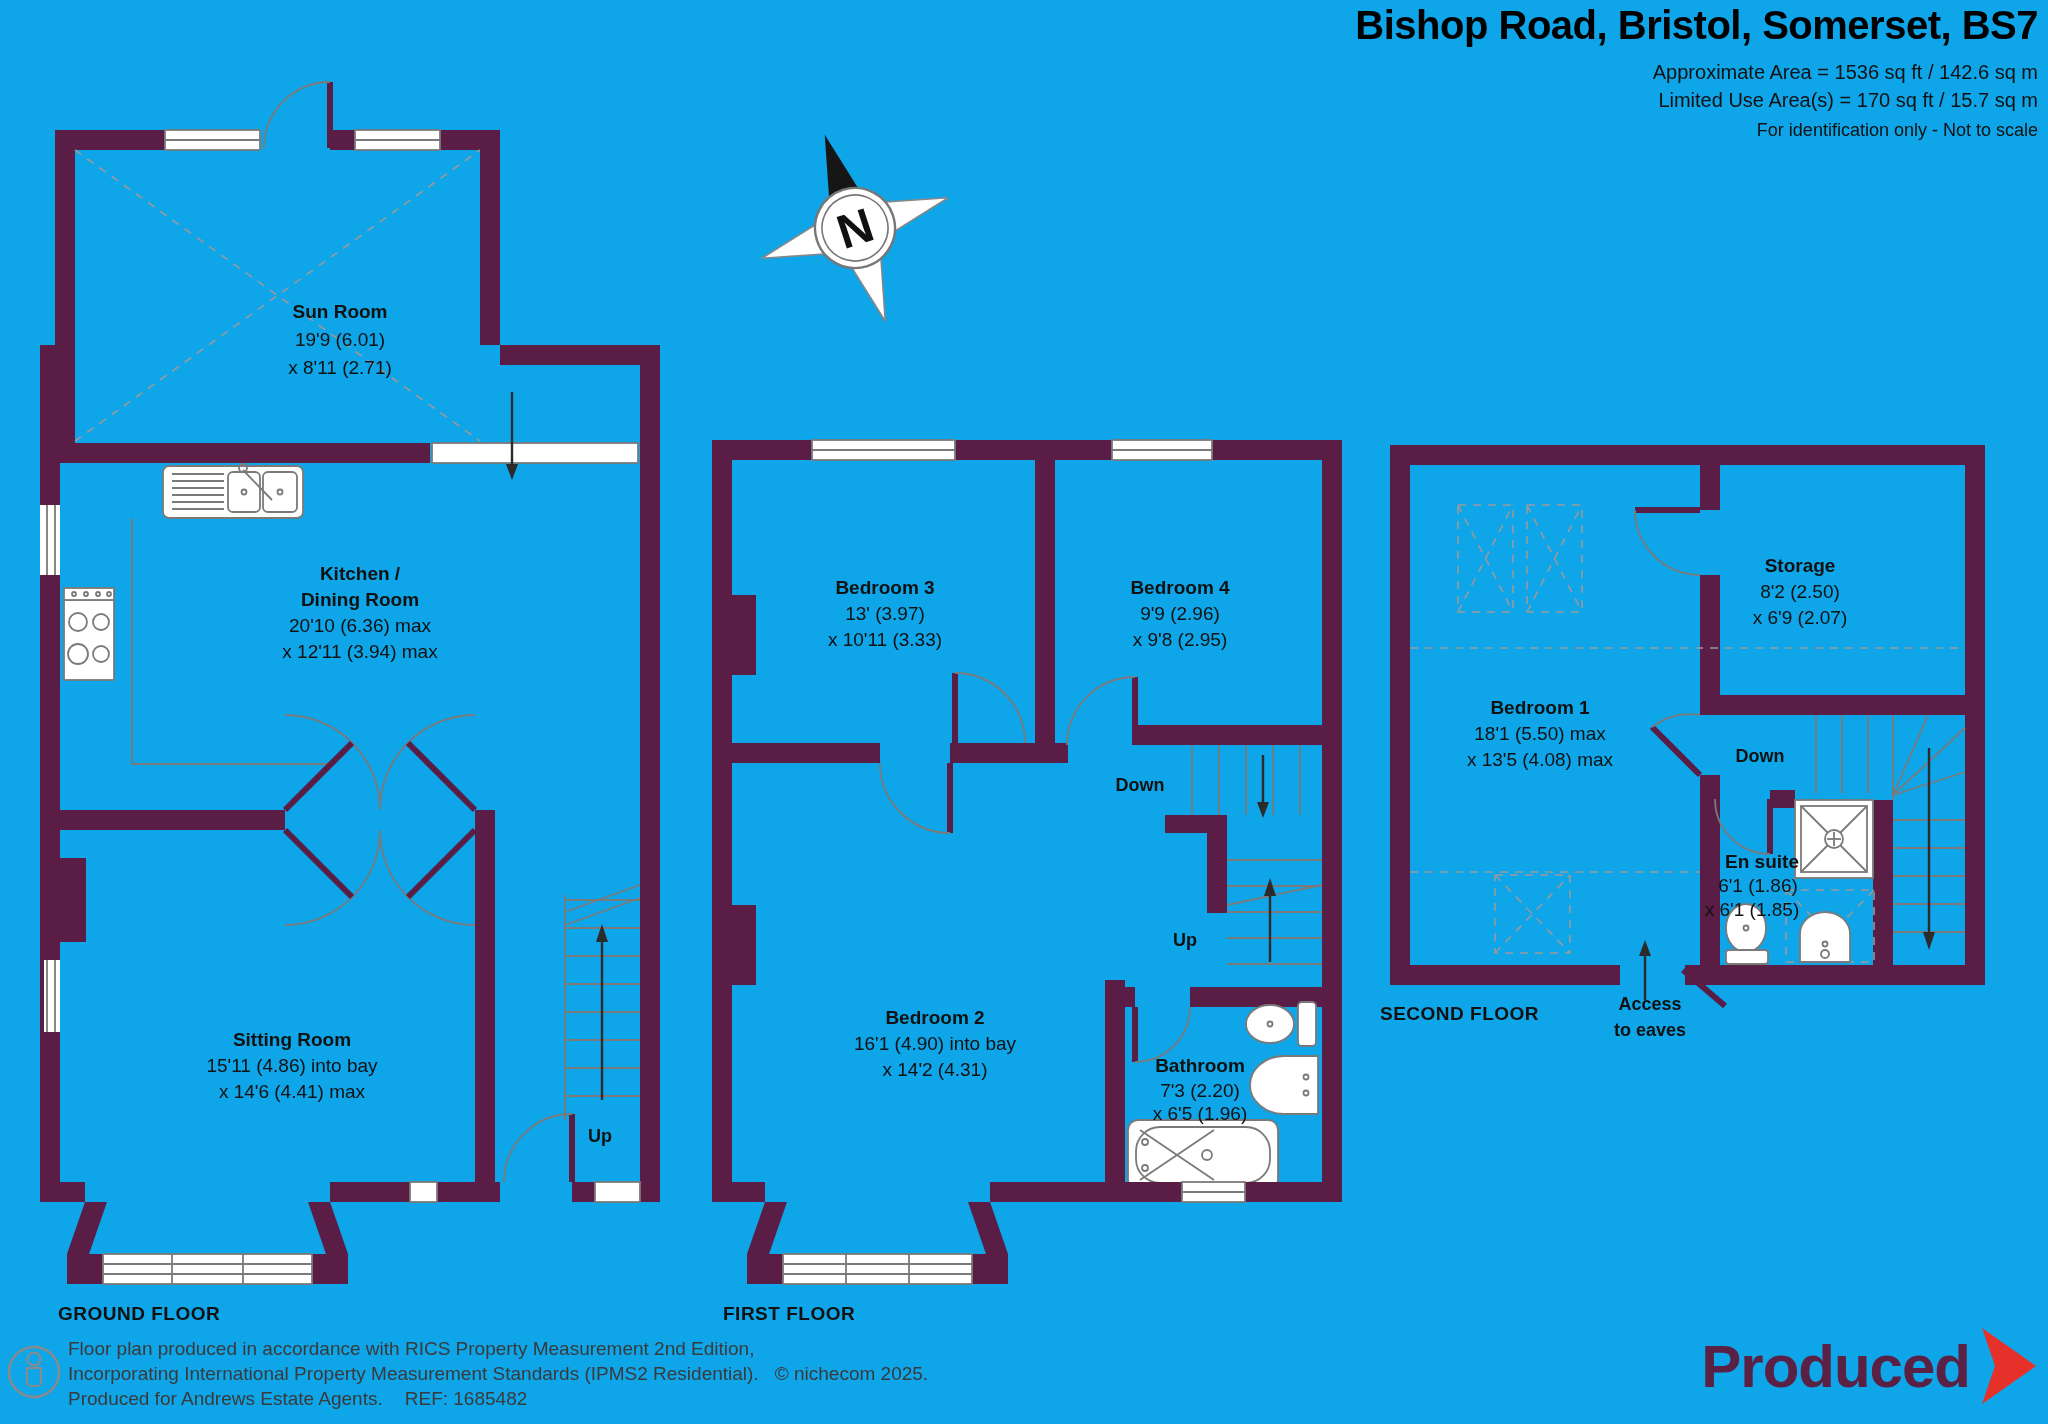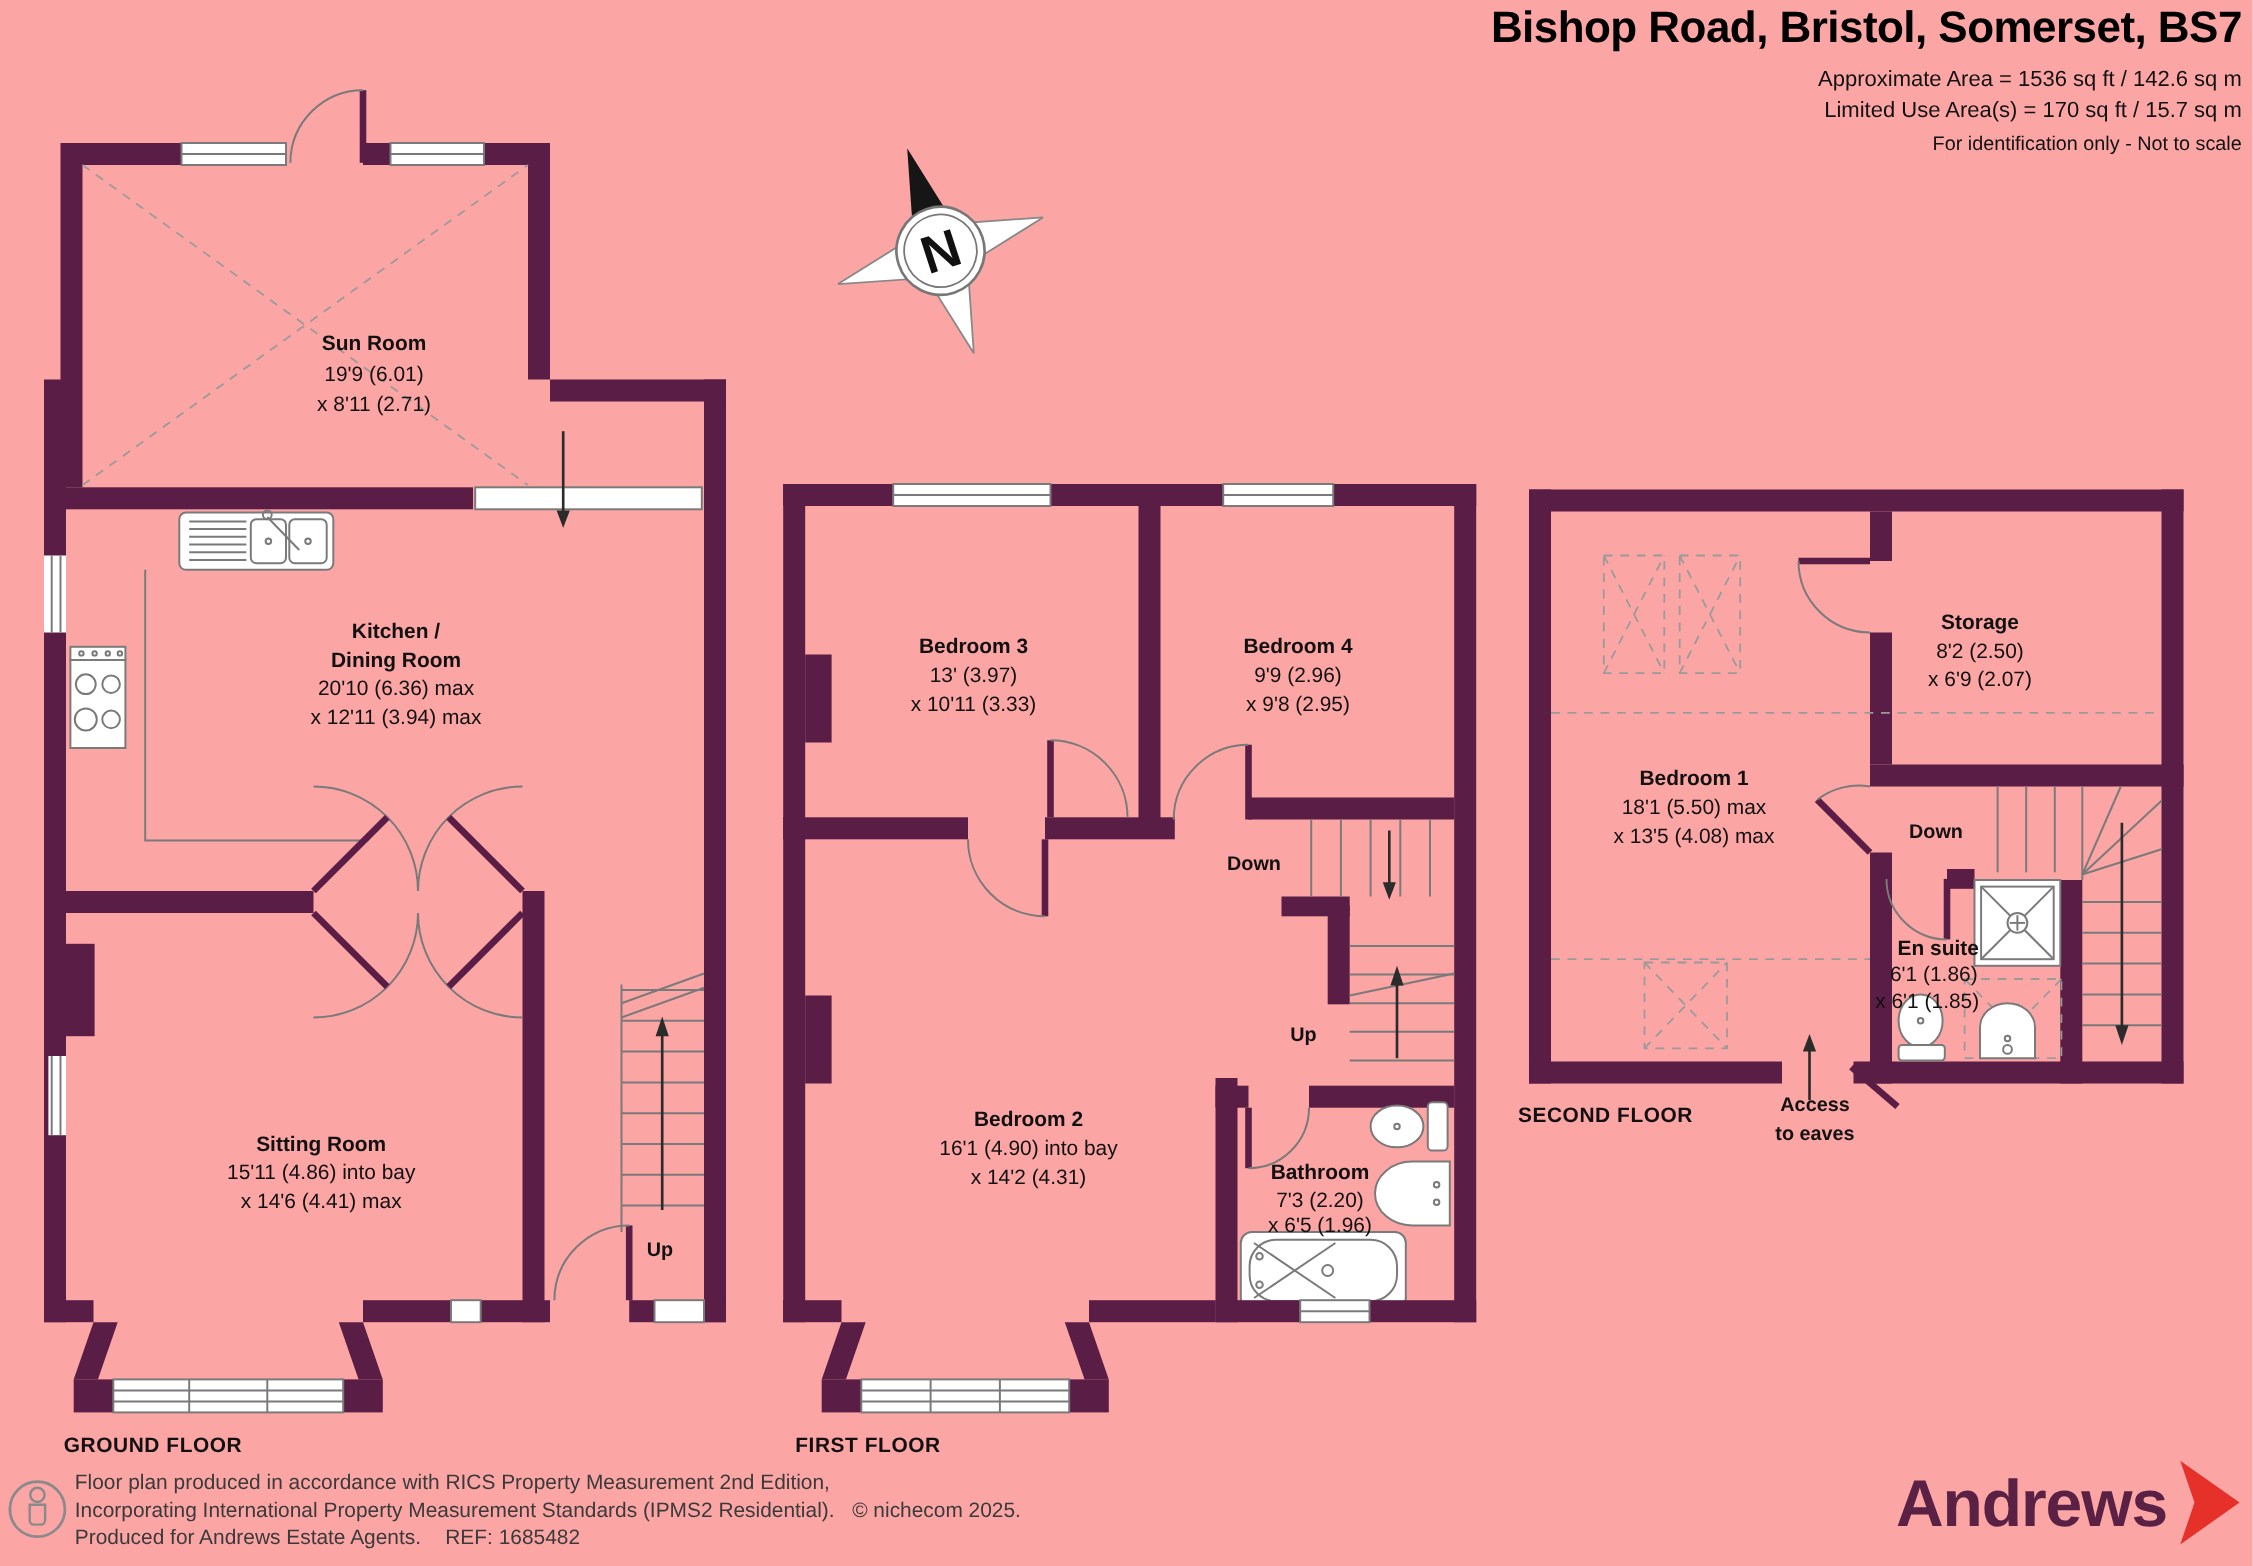--- a/index.html
+++ b/index.html
@@ -1,17 +1,17 @@
 <!DOCTYPE html>
 <html><head>
 <meta charset="utf-8">
 <style>
   html,body{margin:0;padding:0;background:#ffffff;}
   body{font-family:"Liberation Sans", sans-serif;}
-  #canvas{position:relative;width:2048px;height:1424px;background:#fca5a5;overflow:hidden;}
+  #canvas{position:relative;width:2048px;height:1424px;background:#0ea5e9;overflow:hidden;}
   
   .header{position:absolute;top:2px;right:10px;text-align:right;color:#000;}
   .header .title{font-size:40px;font-weight:bold;line-height:46px;letter-spacing:-0.5px;}
   .header .areas{margin-top:10px;font-size:20px;line-height:28px;color:#111;}
   .header .disclaimer{margin-top:6px;font-size:18px;color:#111;}
   
   svg text{fill:#111;}
   .wall{fill:#5a1d45;stroke:none;}
   .ln{stroke:#7a7a7a;stroke-width:1.8;fill:none;}
   .lnw{stroke:#7a7a7a;stroke-width:1.8;fill:#ffffff;}
@@ -427,19 +427,19 @@
     <path d="M 21 24 h 14 v 14 a 4 4 0 0 1 -4 4 h -6 a 4 4 0 0 1 -4 -4 Z" fill="none" stroke="#8a8a8a" stroke-width="2.2"></path>
   </svg>
 
   <div class="footer">
     <div>Floor plan produced in accordance with RICS Property Measurement 2nd Edition,</div>
     <div><span>Incorporating International Property Measurement Standards (IPMS2 Residential).</span><span class="cp">© nichecom 2025.</span></div>
     <div><span>Produced for Andrews Estate Agents.</span><span class="ref">REF: 1685482</span></div>
   </div>
 
   <div class="logo">
-    <span class="brand" style="color: rgb(90, 33, 69);">Andrews</span>
+    <span class="brand" style="color: rgb(90, 33, 69);">Produced</span>
     <svg width="58" height="80" viewBox="0 0 58 80">
       <polygon points="2,2 56,40 2,78 15,40" fill="#e5312a"></polygon>
     </svg>
   </div>
 
 </div>
 
 </body></html>

